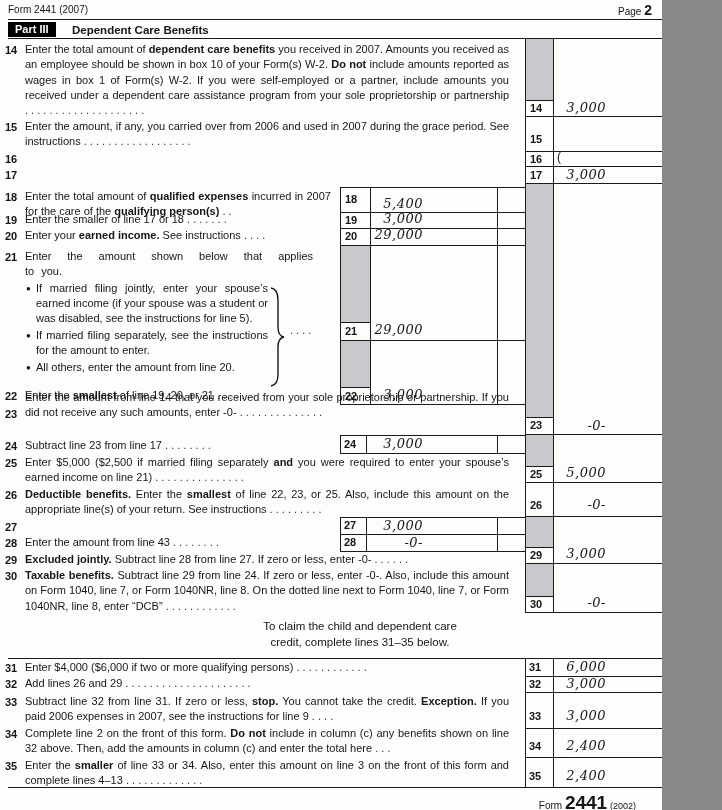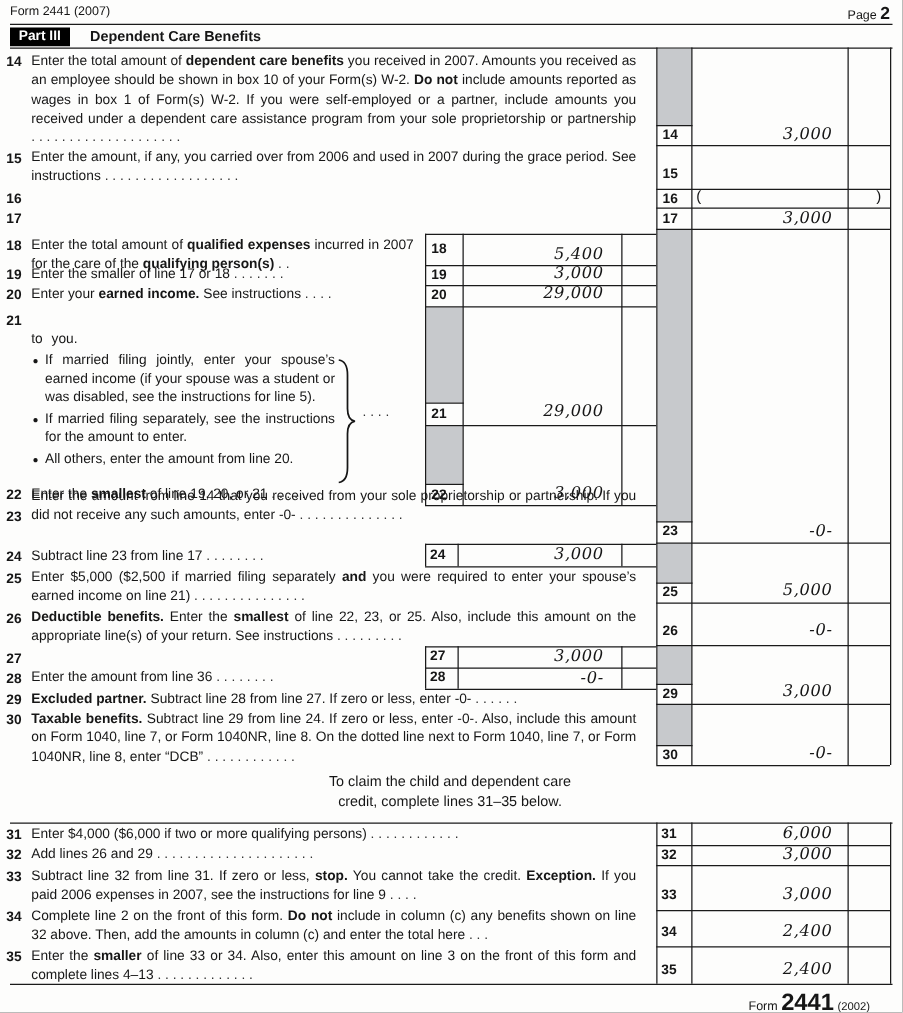--- a/index.html
+++ b/index.html
@@ -1,16 +1,16 @@
 <!DOCTYPE html>
 <html><head>
 <meta charset="utf-8">
 <style>
   html,body{margin:0;padding:0;background:#888;}
-  .page{position:relative;width:722px;height:810px;background:#fdfdfc;overflow:hidden;
+  .page{position:relative;width:662px;height:810px;background:#fdfdfc;overflow:hidden;
         font-family:"Liberation Sans","DejaVu Sans",sans-serif;color:#161616;}
   .t{position:absolute;font-size:11px;line-height:15.3px;}
   .just{text-align:justify;}
   .num{position:absolute;font-weight:bold;font-size:11px;line-height:14px;}
   .val{position:absolute;font-family:"DejaVu Serif",serif;font-style:italic;font-size:13px;
        line-height:15px;letter-spacing:.5px;text-align:right;}
   .hl{position:absolute;background:#1a1a1a;height:1px;}
   .vl{position:absolute;background:#1a1a1a;width:1px;}
   .gray{position:absolute;background:#c7c9cc;}
   .b{font-weight:bold;}
@@ -150,20 +150,21 @@
   <div class="num" style="left:5px;top:190px;">18</div>
   <div class="t just" style="left:25px;top:189px;width:306px;"><span>Enter the total amount of </span><span class="b">qualified expenses</span><span> incurred in 2007 for the care of the </span><span class="b">qualifying person(s)</span><span> </span><span class="dots">. .</span></div>
 
   <div class="num" style="left:5px;top:213px;">19</div>
   <div class="t" style="left:25px;top:212px;width:310px;"><span>Enter the smaller of line 17 or 18 </span><span class="dots">. . . . . . .</span></div>
 
   <div class="num" style="left:5px;top:229px;">20</div>
   <div class="t" style="left:25px;top:228px;width:310px;"><span>Enter your </span><span class="b">earned income.</span><span> See instructions </span><span class="dots">. . . .</span></div>
 
   <div class="num" style="left:5px;top:250px;">21</div>
+  <div class="t" style="left:25px;top:249px;width:288px;text-align:justify;text-align-last:justify;">Enter the amount shown below that applies</div>
   <div class="t" style="left:25px;top:264px;width:288px;word-spacing:4px;">to you.</div>
 
   <div style="position:absolute;left:26px;top:281px;width:242px;">
     <div class="bullet-row">
       <span class="bullet-dot">●</span>
       <span class="bullet-text"><span>If married filing jointly, enter your spouse’s earned income (if your spouse was a student or was disabled, see the instructions for line 5).</span></span>
     </div>
     <div class="bullet-row">
       <span class="bullet-dot">●</span>
       <span class="bullet-text"><span>If married filing separately, see the instructions for the amount to enter.</span></span>
@@ -190,24 +191,24 @@
 
   <div class="num" style="left:5px;top:456px;">25</div>
   <div class="t just" style="left:25px;top:455px;width:484px;"><span>Enter $5,000 ($2,500 if married filing separately </span><span class="b">and</span><span> you were required to enter your spouse’s earned income on line 21) </span><span class="dots">. . . . . . . . . . . . . . .</span></div>
 
   <div class="num" style="left:5px;top:488px;">26</div>
   <div class="t just" style="left:25px;top:487px;width:484px;"><span class="b">Deductible benefits.</span><span> Enter the </span><span class="b">smallest</span><span> of line 22, 23, or 25. Also, include this amount on the appropriate line(s) of your return. See instructions </span><span class="dots">. . . . . . . . .</span></div>
 
   <div class="num" style="left:5px;top:520px;">27</div>
 
   <div class="num" style="left:5px;top:536px;">28</div>
-  <div class="t" style="left:25px;top:535px;width:310px;"><span>Enter the amount from line 36 </span><span class="dots">. . . . . . . .</span></div>
+  <div class="t" style="left:25px;top:535px;width:310px;"><span>Enter the amount from line 43 </span><span class="dots">. . . . . . . .</span></div>
 
   <div class="num" style="left:5px;top:553px;">29</div>
-  <div class="t" style="left:25px;top:552px;width:490px;"><span class="b">Excluded partner.</span><span> Subtract line 28 from line 27. If zero or less, enter -0- </span><span class="dots">. . . . . .</span></div>
+  <div class="t" style="left:25px;top:552px;width:490px;"><span class="b">Excluded jointly.</span><span> Subtract line 28 from line 27. If zero or less, enter -0- </span><span class="dots">. . . . . .</span></div>
 
   <div class="num" style="left:5px;top:569px;">30</div>
   <div class="t just" style="left:25px;top:568px;width:484px;"><span class="b">Taxable benefits.</span><span> Subtract line 29 from line 24. If zero or less, enter -0-. Also, include this amount on Form 1040, line 7, or Form 1040NR, line 8. On the dotted line next to Form 1040, line 7, or Form 1040NR, line 8, enter “DCB” </span><span class="dots">. . . . . . . . . . . .</span></div>
 
   <div class="note" style="left:180px;top:619px;width:360px;">
     <div>To claim the child and dependent care</div>
     <div>credit, complete lines 31–35 below.</div>
   </div>
 
   <div class="hl" style="left:8px;top:658px;width:706px;"></div>

